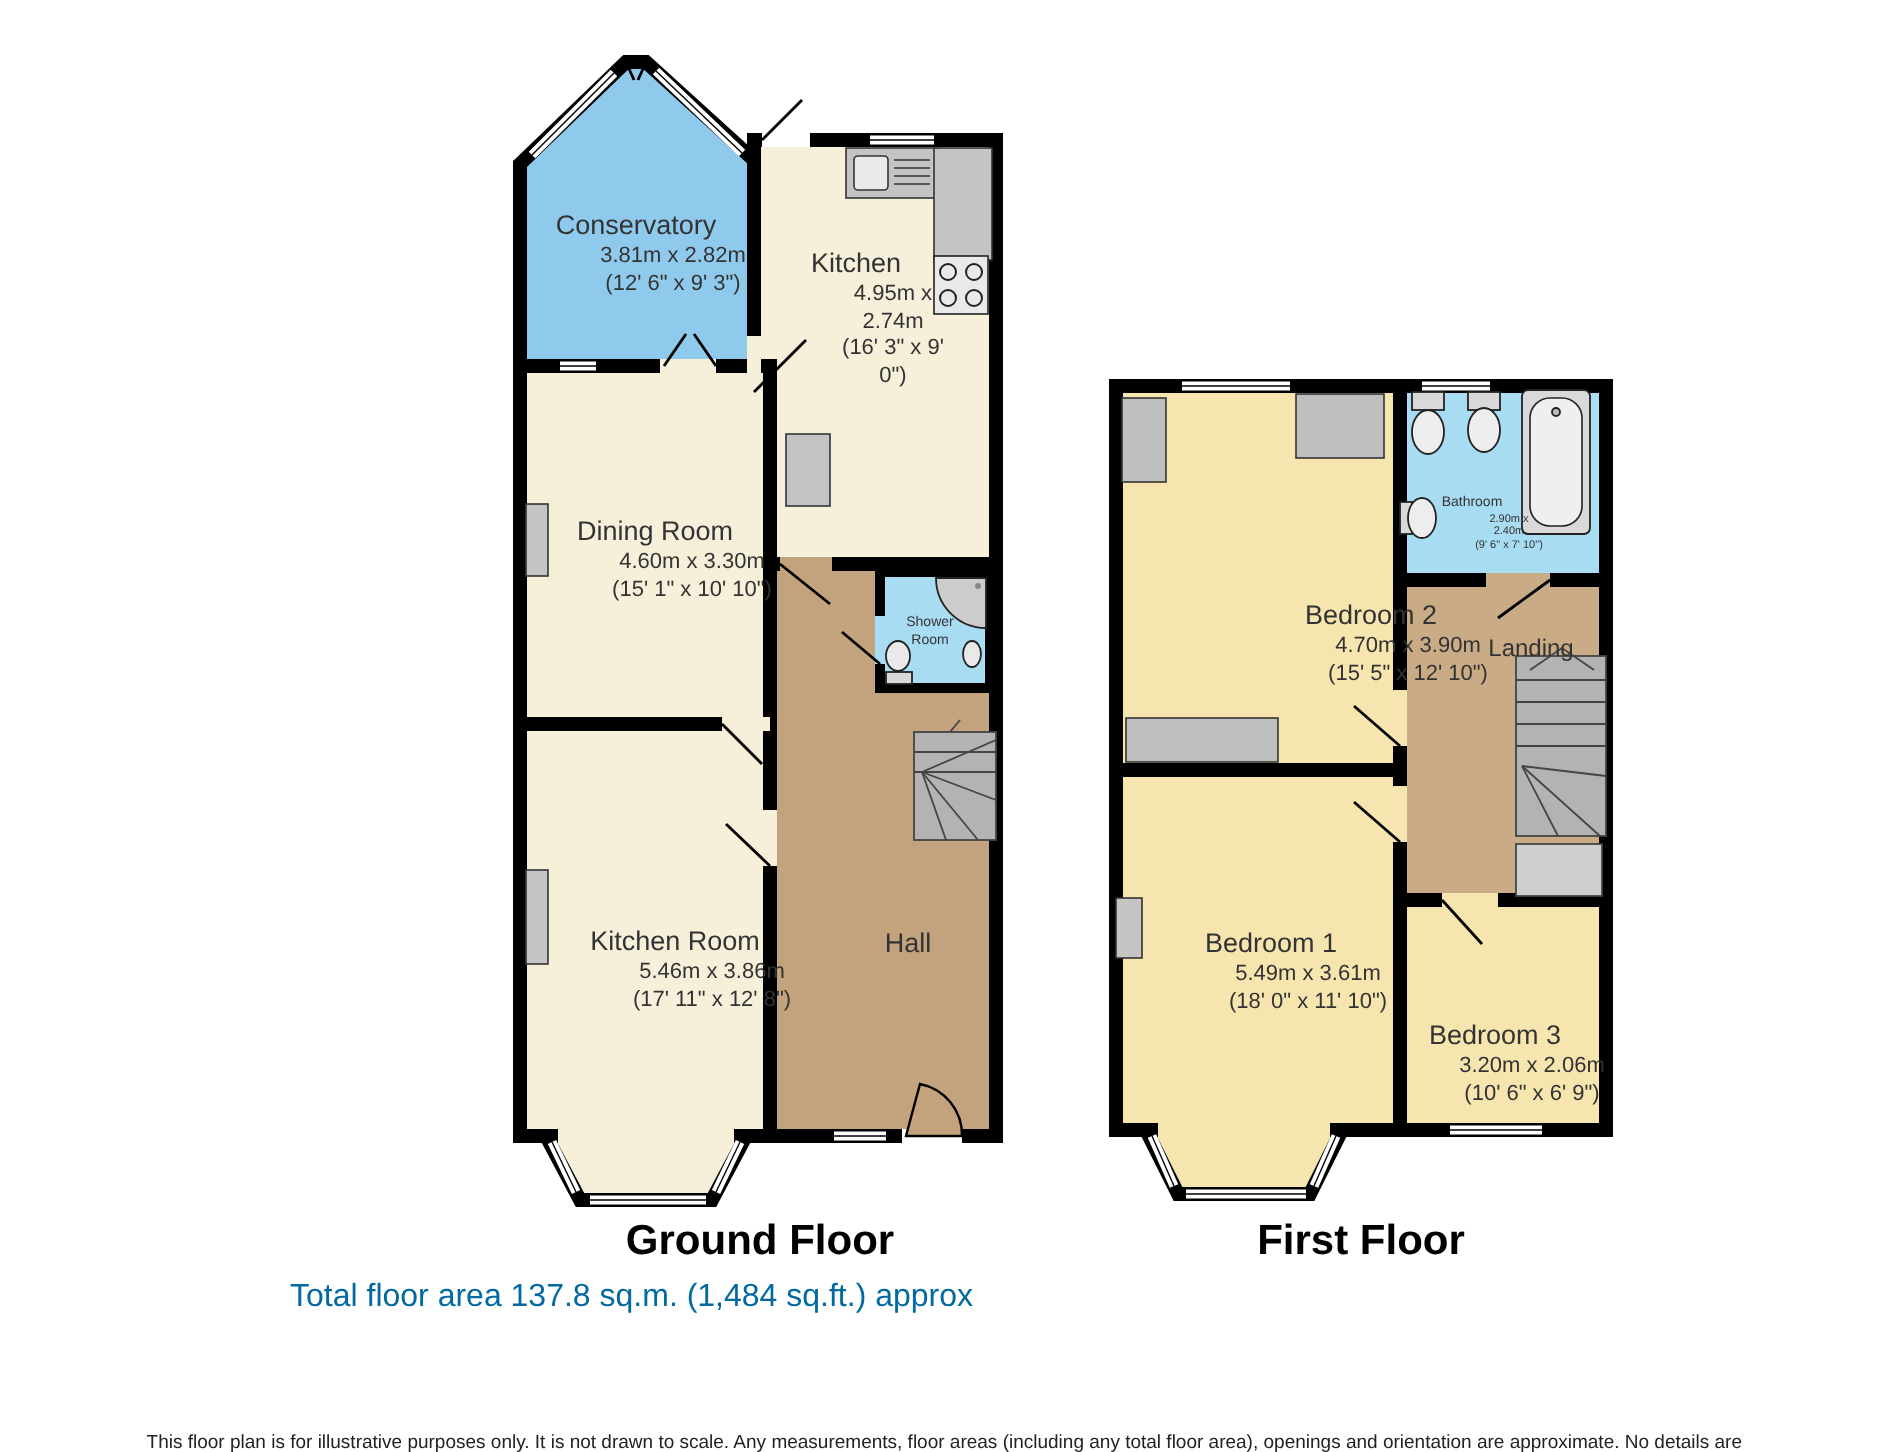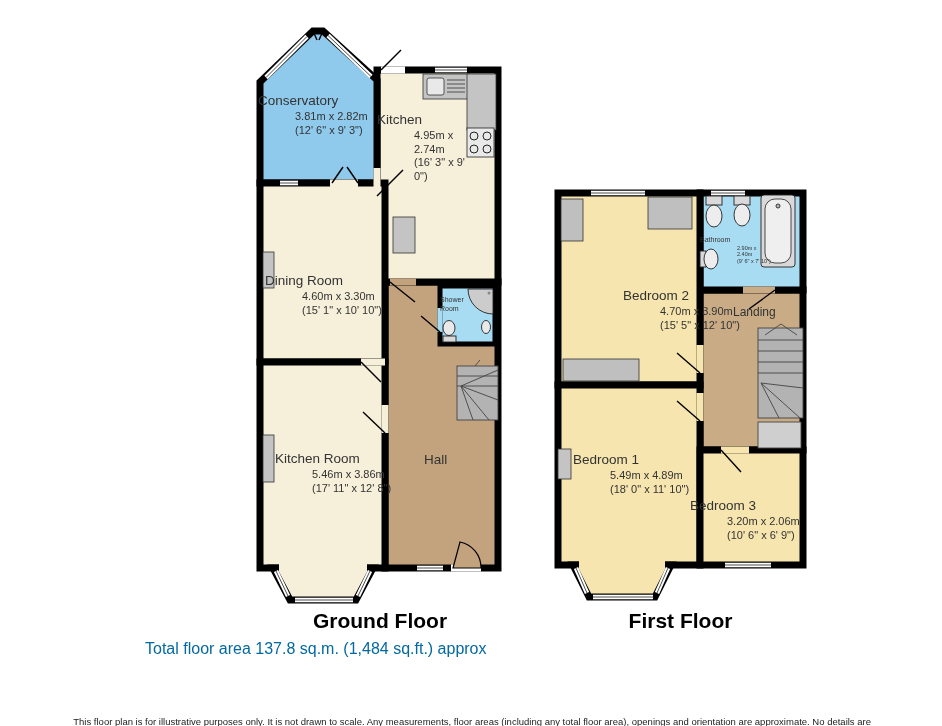--- a/index.html
+++ b/index.html
@@ -1,19 +1,19 @@
 <!DOCTYPE html>
 <html><head>
 <meta charset="utf-8">
 <style>
   html,body{margin:0;padding:0;background:#fff;}
   #canvas{position:relative;width:942px;height:726px;background:#ffffff;overflow:hidden;
           font-family:"Liberation Sans", sans-serif;color:#333;}
   .plan{position:absolute;}
-  .room-label{position:absolute;line-height:1.25;pointer-events:none;}
+  .room-label{position:absolute;text-align:center;line-height:1.25;pointer-events:none;margin-top:12px;}
   .room-label .rname{font-size:13.5px;color:#333;}
   .room-label .rdim{font-size:11px;color:#333;padding-left:37px;}
   .room-label.tiny .rname{font-size:7px;}
   .room-label.tiny .rdim{font-size:5.5px;line-height:1.2;}
   .floor-title{position:absolute;text-align:center;font-size:21px;font-weight:bold;color:#000;}
   .total-area{position:absolute;left:145px;top:640px;font-size:16px;color:#0369a1;}
   .disclaimer{position:absolute;left:71px;top:716px;width:800px;text-align:right;
               font-size:9.5px;line-height:1.35;color:#222;}
   svg{display:block;}
 </style>
@@ -239,21 +239,21 @@
   <div class="room-label" style="left:258px;top:93px;width:120px">
     <div class="rname">Conservatory</div>
     <div class="rdim">3.81m x 2.82m</div>
     <div class="rdim">(12' 6" x 9' 3")</div>
   </div>
   <div class="room-label" style="left:377px;top:112px;width:102px">
     <div class="rname">Kitchen</div>
     <div class="rdim">4.95m x 2.74m</div>
     <div class="rdim">(16' 3" x 9' 0")</div>
   </div>
-  <div class="room-label" style="left:265px;top:273px;width:125px">
+  <div class="room-label" style="left:265px;top:246px;width:125px">
     <div class="rname">Dining Room</div>
     <div class="rdim">4.60m x 3.30m</div>
     <div class="rdim">(15' 1" x 10' 10")</div>
   </div>
   <div class="room-label" style="left:275px;top:451px;width:125px">
     <div class="rname">Kitchen Room</div>
     <div class="rdim">5.46m x 3.86m</div>
     <div class="rdim">(17' 11" x 12' 8")</div>
   </div>
   <div class="room-label" style="left:424px;top:452px;width:60px">
@@ -272,21 +272,21 @@
   <div class="room-label tiny" style="left:700px;top:236px;width:72px">
     <div class="rname">Bathroom</div>
     <div class="rdim">2.90m x 2.40m</div>
     <div class="rdim">(9' 6" x 7' 10")</div>
   </div>
   <div class="room-label" style="left:733px;top:305px;width:65px">
     <div class="rname" style="font-size:12px">Landing</div>
   </div>
   <div class="room-label" style="left:573px;top:452px;width:125px">
     <div class="rname">Bedroom 1</div>
-    <div class="rdim">5.49m x 4.89m</div>
+    <div class="rdim">5.49m x 3.61m</div>
     <div class="rdim">(18' 0" x 11' 10")</div>
   </div>
   <div class="room-label" style="left:690px;top:498px;width:115px">
     <div class="rname">Bedroom 3</div>
     <div class="rdim">3.20m x 2.06m</div>
     <div class="rdim">(10' 6" x 6' 9")</div>
   </div>
 
   <div class="floor-title" style="left:255px;top:609px;width:250px">Ground Floor</div>
   <div class="floor-title" style="left:553px;top:609px;width:255px">First Floor</div>

